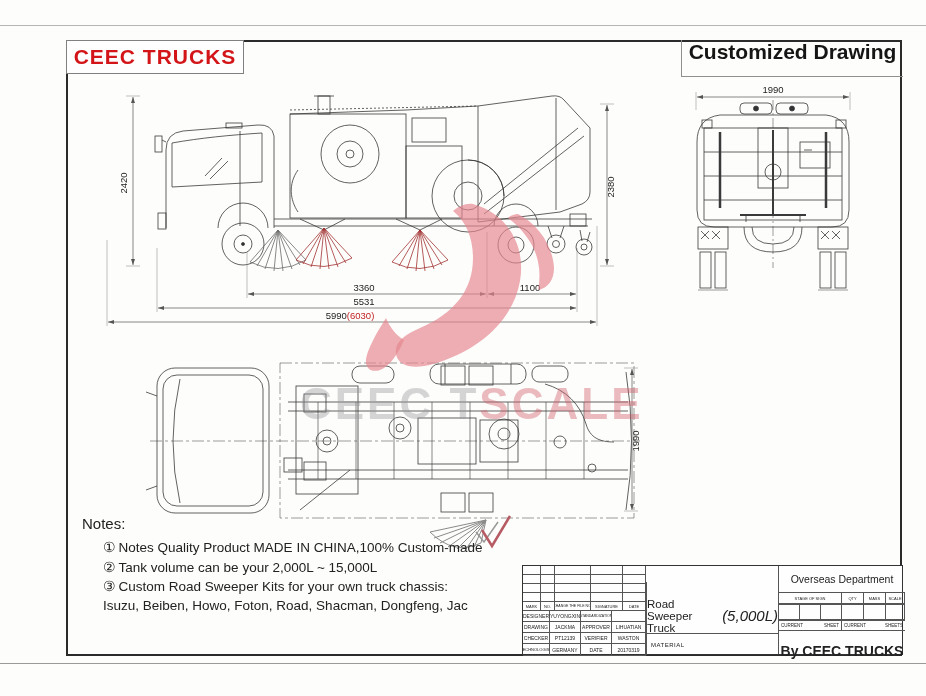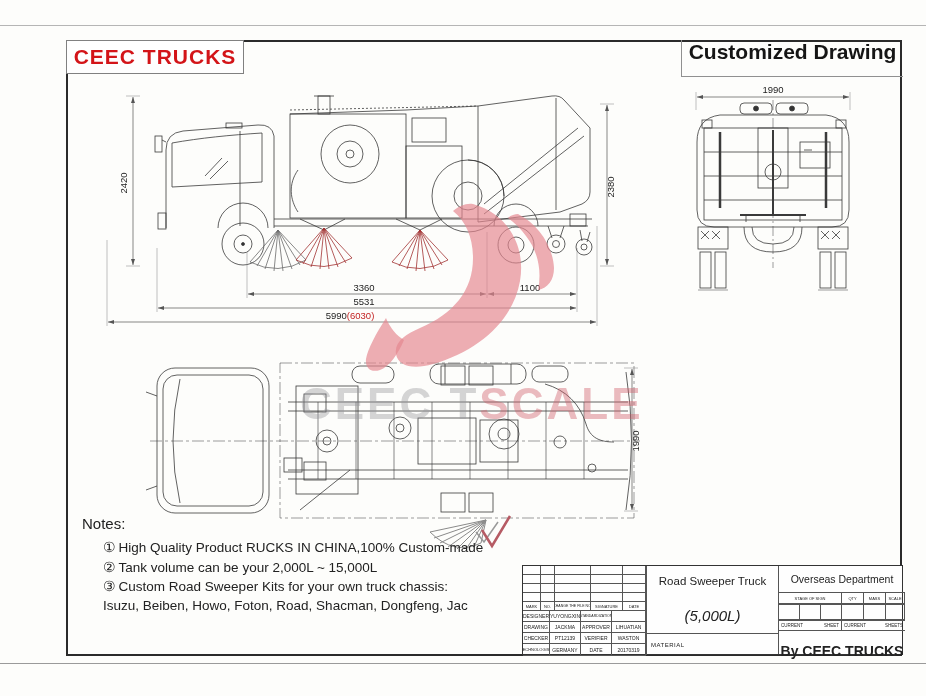--- a/index.html
+++ b/index.html
@@ -30,22 +30,22 @@
   #notes .note-line{font-size:13.5px;padding-left:21px;line-height:18.5px;white-space:nowrap;}
   #notes .num{font-size:14px;margin-right:3px;}
   
   #tb{position:absolute;left:522px;top:565px;width:381px;height:90px;border:1px solid #333;
       box-sizing:border-box;background:#fefefe;z-index:5;}
   #tb div{box-sizing:border-box;}
   .tbg{position:absolute;display:grid;}
   .cell{border-right:0.5px solid #555;border-bottom:0.5px solid #555;overflow:hidden;
         display:flex;align-items:center;justify-content:center;white-space:nowrap;}
   .t4{font-size:4px;} .t35{font-size:3.5px;} .t5{font-size:5px;}
-  #tb-prod{position:absolute;left:123px;top:0;width:132px;height:67px;border-left:0.5px solid #555;
-           display:flex;flex-direction:column;align-items:center;justify-content:center;gap:20px;}
+  #tb-prod{position:absolute;left:123px;top:16px;width:132px;height:67px;border-left:0.5px solid #555;
+           display:flex;flex-direction:row;align-items:center;justify-content:center;gap:20px;}
   #tb-prod .p1{font-size:11.5px;} #tb-prod .p2{font-size:15px;font-style:italic;}
   #tb-mat{position:absolute;left:123px;top:67px;width:132px;height:22px;border-left:0.5px solid #555;border-top:0.5px solid #555;
           display:flex;align-items:center;padding-left:4px;font-size:6px;letter-spacing:0.5px;}
   #tb-right{position:absolute;left:255px;top:0;width:126px;height:88px;border-left:0.5px solid #555;}
   #tb-dept{position:absolute;left:0;top:0;width:126px;height:26px;display:flex;align-items:center;justify-content:center;font-size:10.5px;}
   #tb-sign{position:absolute;left:0;top:26px;width:126px;height:12px;display:grid;grid-template-columns:63px 22px 22px 19px;border-top:0.5px solid #555;}
   #tb-empty2{position:absolute;left:0;top:38px;width:126px;height:16px;display:grid;grid-template-columns:21px 21px 21px 22px 22px 19px;border-top:0.5px solid #555;}
   #tb-cur{position:absolute;left:0;top:54px;width:126px;height:10px;display:grid;grid-template-columns:63px 63px;border-top:0.5px solid #555;}
   #tb-cur .half{display:flex;justify-content:space-between;align-items:center;padding:0 2px;border-right:0.5px solid #555;font-size:4.5px;}
   #tb-by{position:absolute;left:0;top:64px;width:126px;height:40px;border-top:0.5px solid #555;
@@ -265,21 +265,21 @@
     <g fill="#e5868f" fill-opacity="0.68">
       <path d="M115,8 C150,18 168,50 162,85 C155,125 120,155 75,168 C55,174 40,170 38,158 C36,146 48,138 62,132 C95,118 115,95 115,62 C115,42 108,25 95,15 C101,10 108,7 115,8 Z"></path>
       <path d="M160,18 C180,28 195,50 196,72 C196,84 190,92 180,94 C184,75 180,55 168,40 C163,33 157,27 150,22 C153,19 157,18 160,18 Z"></path>
       <path d="M28,122 C18,138 10,152 8,163 C7,172 13,177 22,174 C32,170 40,158 46,144 C39,140 32,132 28,122 Z"></path>
     </g>
   </svg>
   <div id="wm-text"><span class="g1">CEEC T</span><span class="g2">SCALE</span></div>
 
   <div id="notes">
     <div class="nh">Notes:</div>
-    <div class="note-line"><span class="num">①</span><span>High Quality Product RUCKS IN CHINA,100% Custom-made</span></div>
+    <div class="note-line"><span class="num">①</span><span>Notes Quality Product MADE IN CHINA,100% Custom-made</span></div>
     <div class="note-line"><span class="num">②</span><span>Tank volume can be your 2,000L ~ 15,000L</span></div>
     <div class="note-line"><span class="num">③</span><span>Custom Road Sweeper Kits for your own truck chassis:</span></div>
     <div class="note-line">Isuzu, Beiben, Howo, Foton, Road, Shacman, Dongfeng, Jac</div>
   </div>
 
   <div id="tb">
 
     <div class="tbg" style="left:0;top:0;width:123px;height:36px;grid-template-columns:18px 14px 36px 32px 23px;grid-template-rows:repeat(4,9px);">
       <div class="cell"></div>
         <div class="cell"></div>

